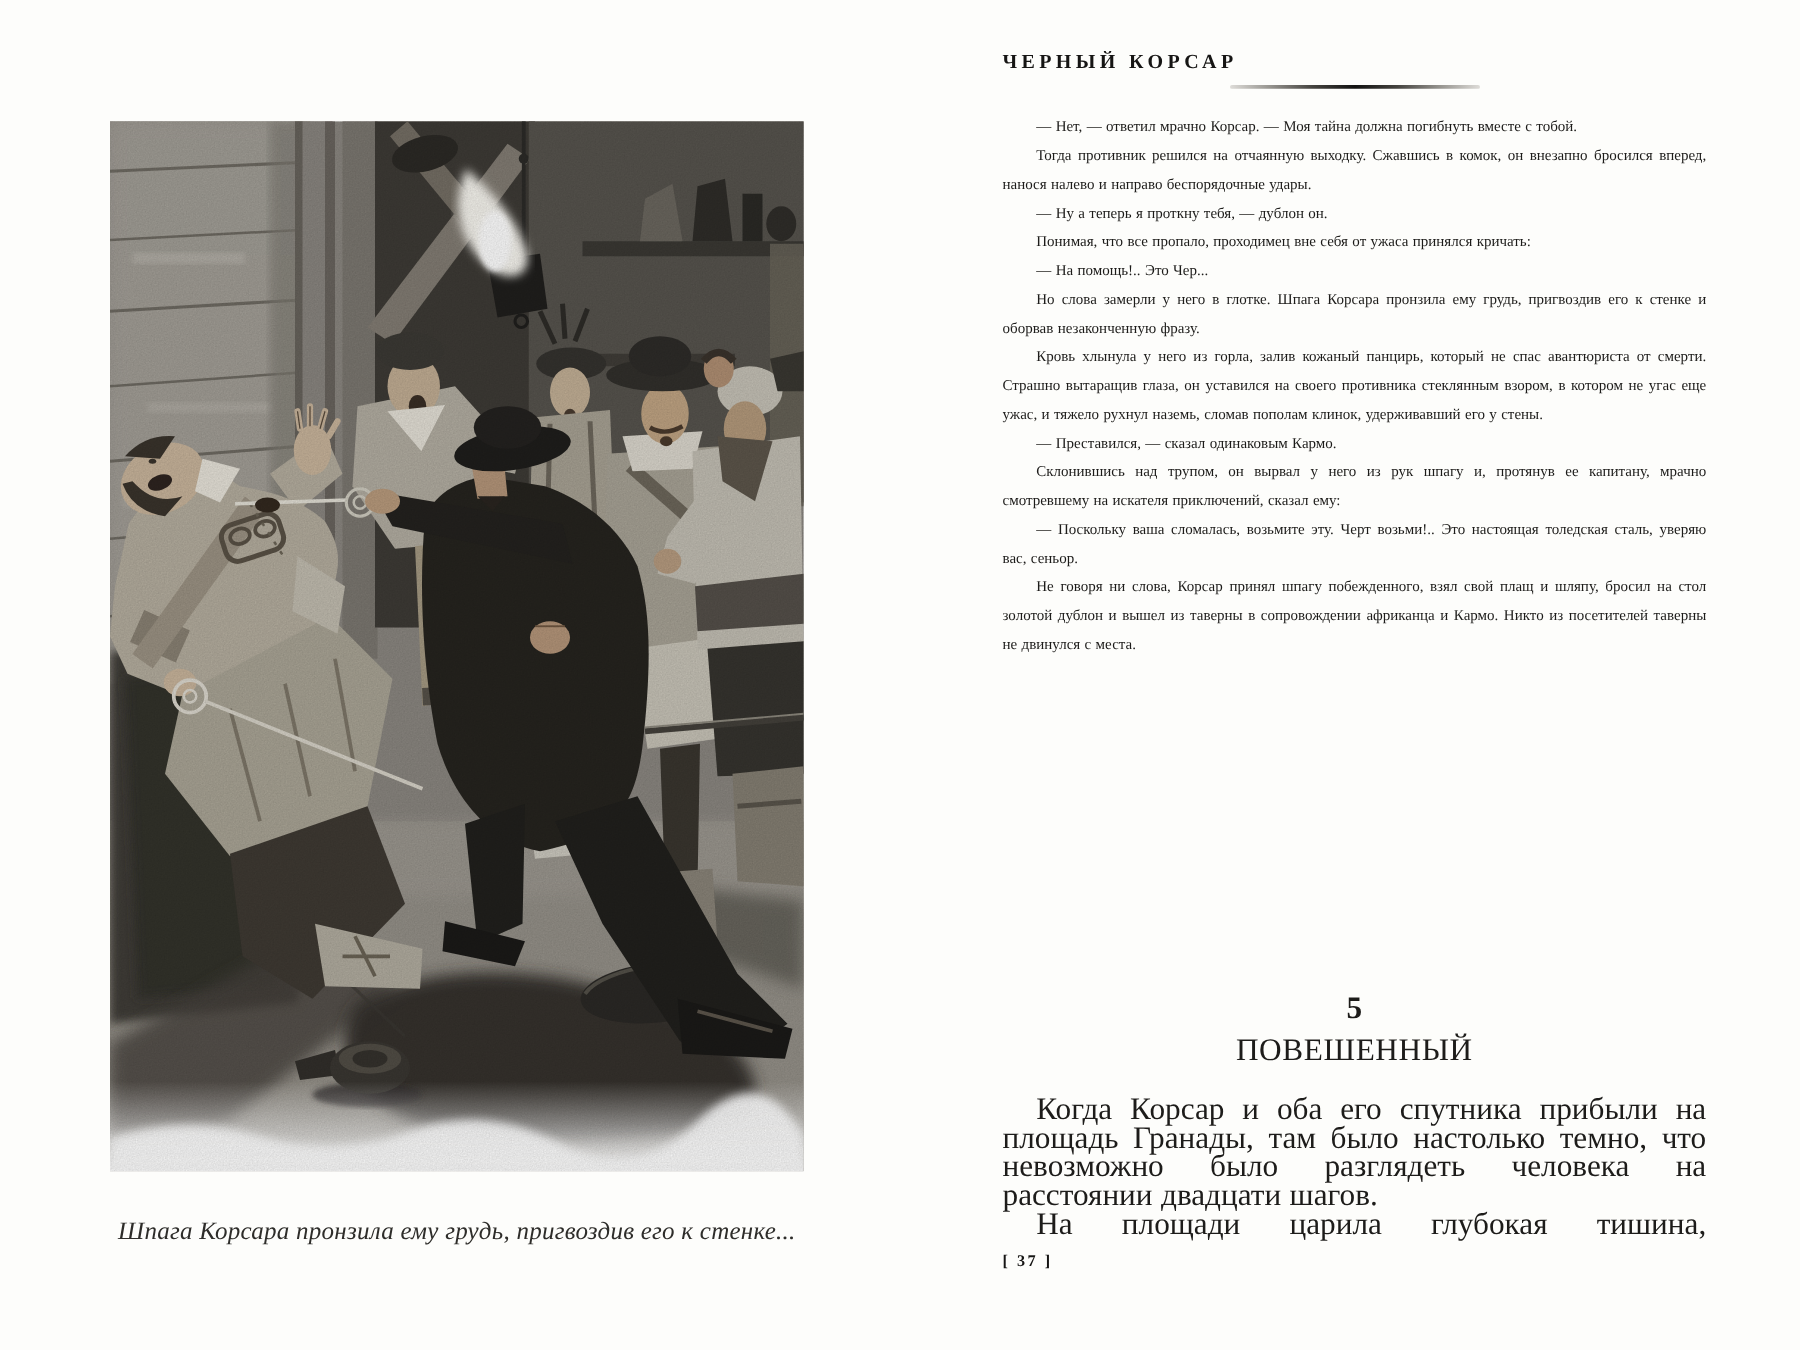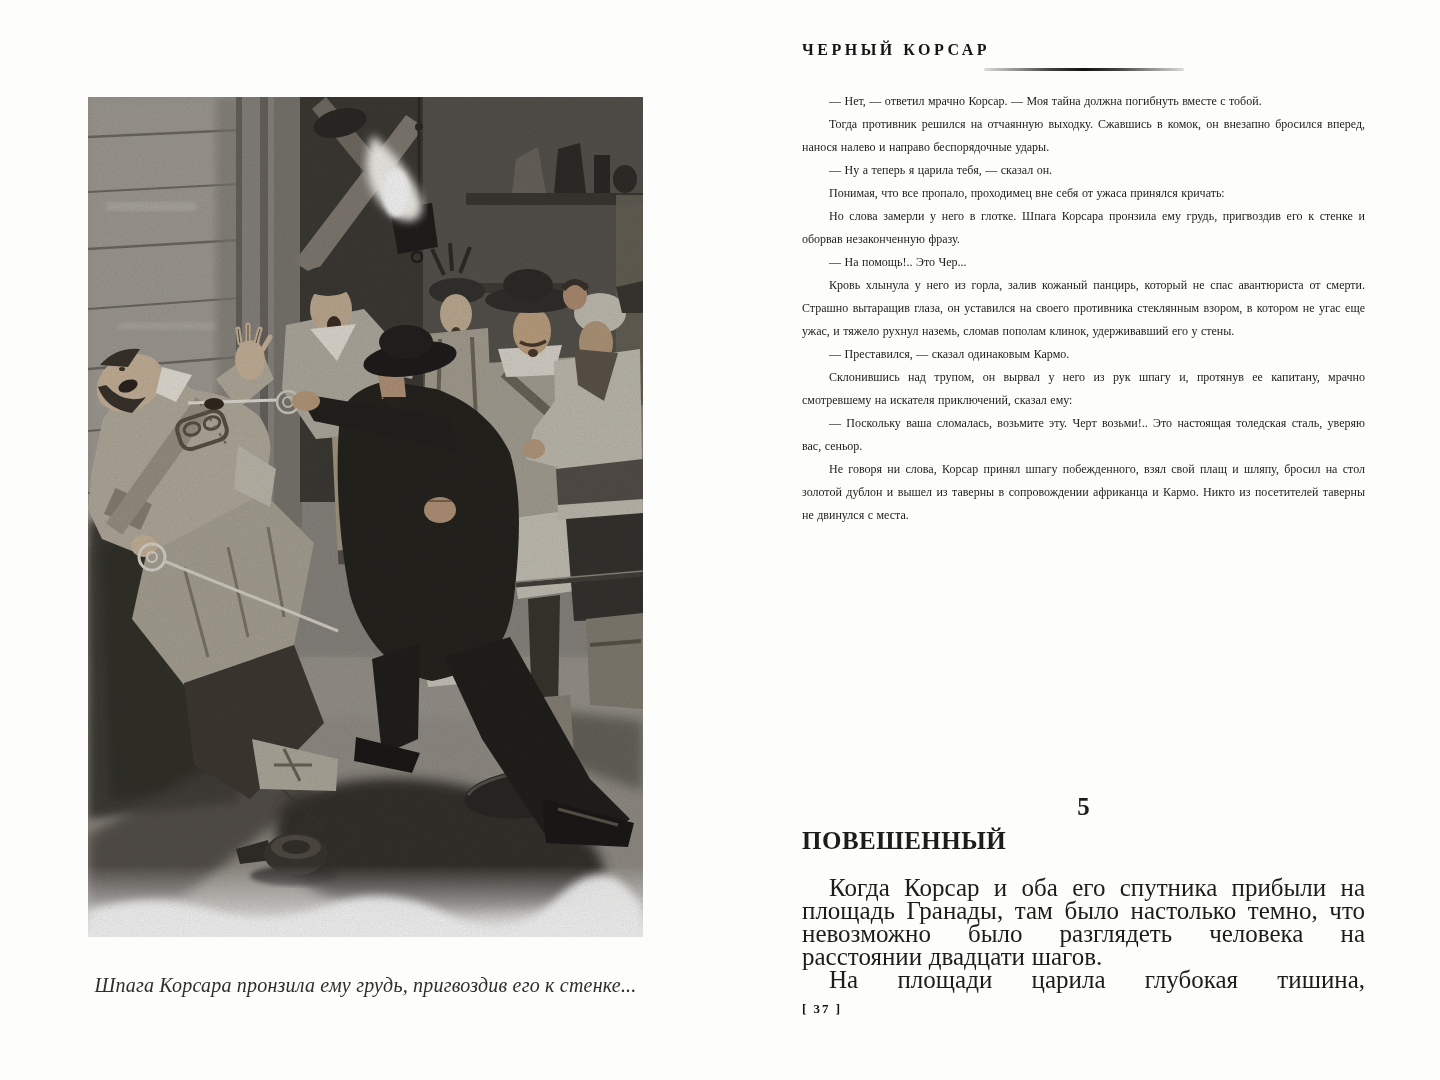--- a/index.html
+++ b/index.html
@@ -32,21 +32,21 @@
     background:linear-gradient(90deg,#dedcd8 0%,#96948f 16%,#45433f 33%,#121211 50%,#45433f 67%,#96948f 84%,#dedcd8 100%);
   }
   .body-text{
     margin-top:19px;height:676px;overflow:hidden;
     font-size:12px;line-height:23px;text-align:justify;
     word-spacing:.5px;
   }
   .body-text p, .chapter-body p{margin:0;text-indent:27px;}
   .chapter-block{position:absolute;left:0;top:754px;width:563px;}
   .chapter-number{text-align:center;font-weight:bold;font-size:25px;line-height:26px;}
-  .chapter-title{font-weight:bold;font-size:25px;line-height:28px;letter-spacing:.5px;margin-top:7px;}
+  .chapter-title{text-align:center;font-weight:normal;font-size:25px;line-height:28px;letter-spacing:.5px;margin-top:7px;}
   .chapter-body{
     margin-top:21px;font-size:25px;line-height:23px;text-align:justify;word-spacing:.5px;
     height:120px;overflow:hidden;
   }
   .folio{
     position:absolute;left:0;top:961px;width:563px;
     font-weight:bold;font-size:13px;letter-spacing:2px;color:#161514;
   }
 </style>
 </head>
@@ -315,24 +315,24 @@
     </figure>
   </div>
 
   <div class="right-page">
     <div class="running-head">ЧЕРНЫЙ КОРСАР</div>
     <div class="head-rule"></div>
 
     <div class="body-text">
       <p>—  Нет, — ответил мрачно Корсар. — Моя тайна должна погибнуть вместе с тобой.</p>
       <p>Тогда противник решился на отчаянную выходку. Сжавшись в комок, он внезапно бросился вперед, нанося налево и направо беспорядочные удары.</p>
-      <p>—  Ну а теперь я царила тебя, — сказал он.</p>
+      <p>—  Ну а теперь я проткну тебя, — дублон он.</p>
       <p>Понимая, что все пропало, проходимец вне себя от ужаса принялся кричать:</p>
+      <p>—  На помощь!.. Это Чер...</p>
       <p>Но слова замерли у него в глотке. Шпага Корсара пронзила ему грудь, пригвоздив его к стенке и оборвав незаконченную фразу.</p>
-      <p>—  На помощь!.. Это Чер...</p>
       <p>Кровь хлынула у него из горла, залив кожаный панцирь, который не спас авантюриста от смерти. Страшно вытаращив глаза, он уставился на своего противника стеклянным взором, в котором не угас еще ужас, и тяжело рухнул наземь, сломав пополам клинок, удерживавший его у стены.</p>
       <p>—  Преставился, — сказал одинаковым Кармо.</p>
       <p>Склонившись над трупом, он вырвал у него из рук шпагу и, протянув ее капитану, мрачно смотревшему на искателя приключений, сказал ему:</p>
       <p>—  Поскольку ваша сломалась, возьмите эту. Черт возьми!.. Это настоящая толедская сталь, уверяю вас, сеньор.</p>
       <p>Не говоря ни слова, Корсар принял шпагу побежденного, взял свой плащ и шляпу, бросил на стол золотой дублон и вышел из таверны в сопровождении африканца и Кармо. Никто из посетителей таверны не двинулся с места.</p>
     </div>
 
     <div class="chapter-block">
       <div class="chapter-number">5</div>
       <div class="chapter-title">ПОВЕШЕННЫЙ</div>

